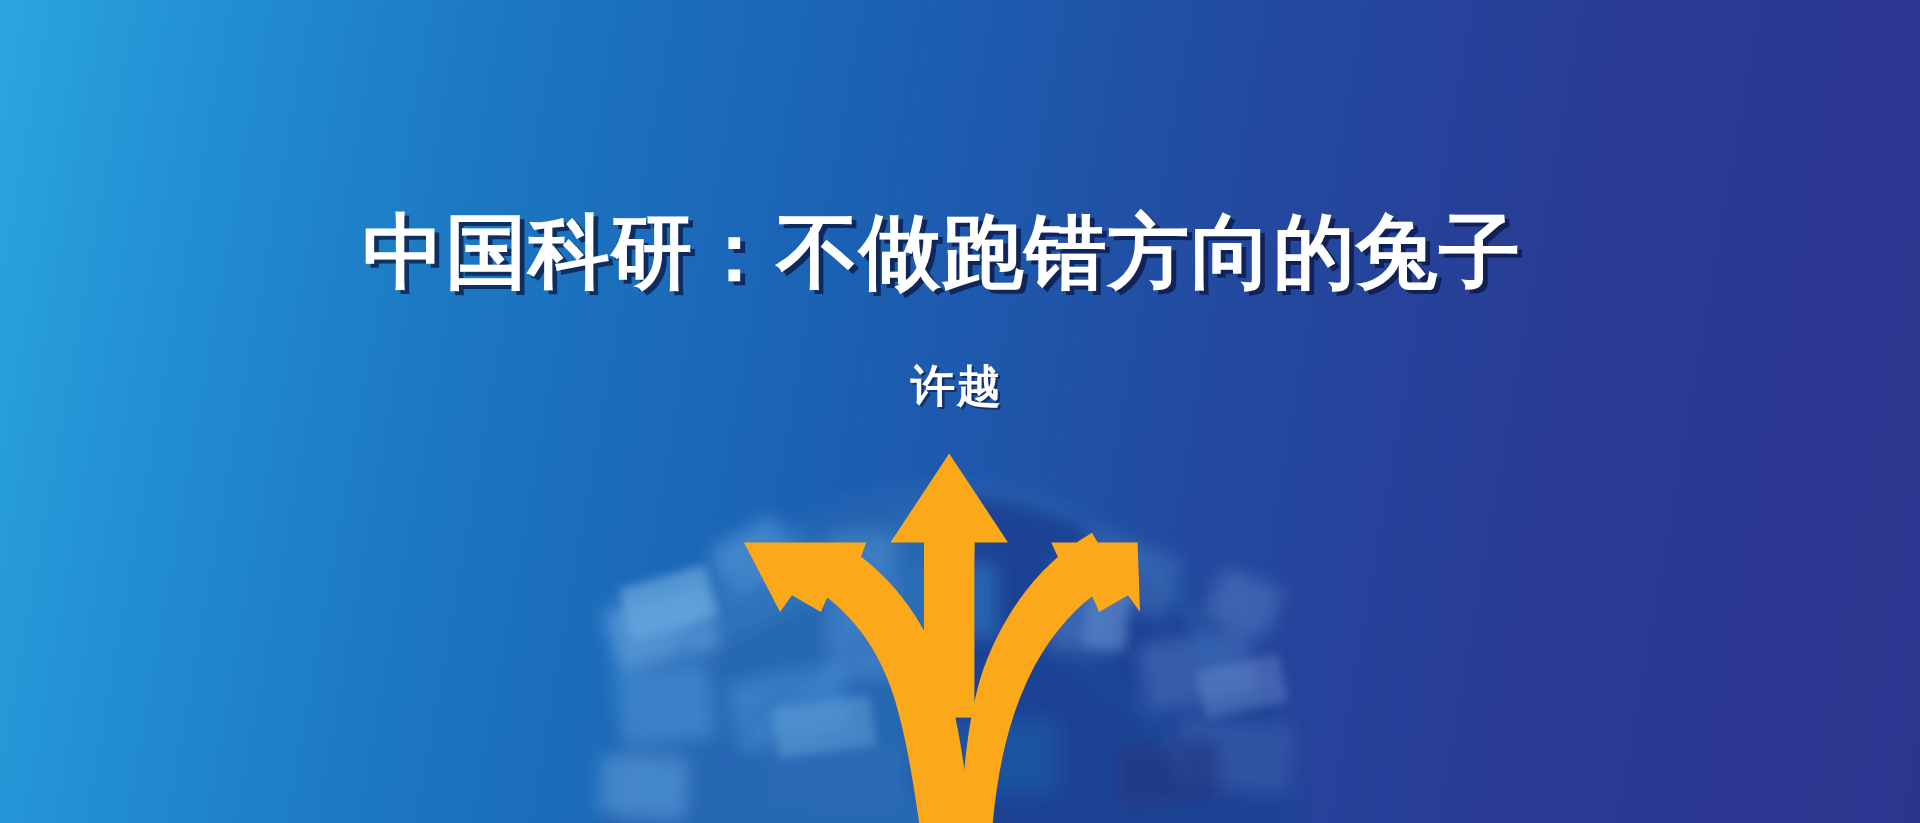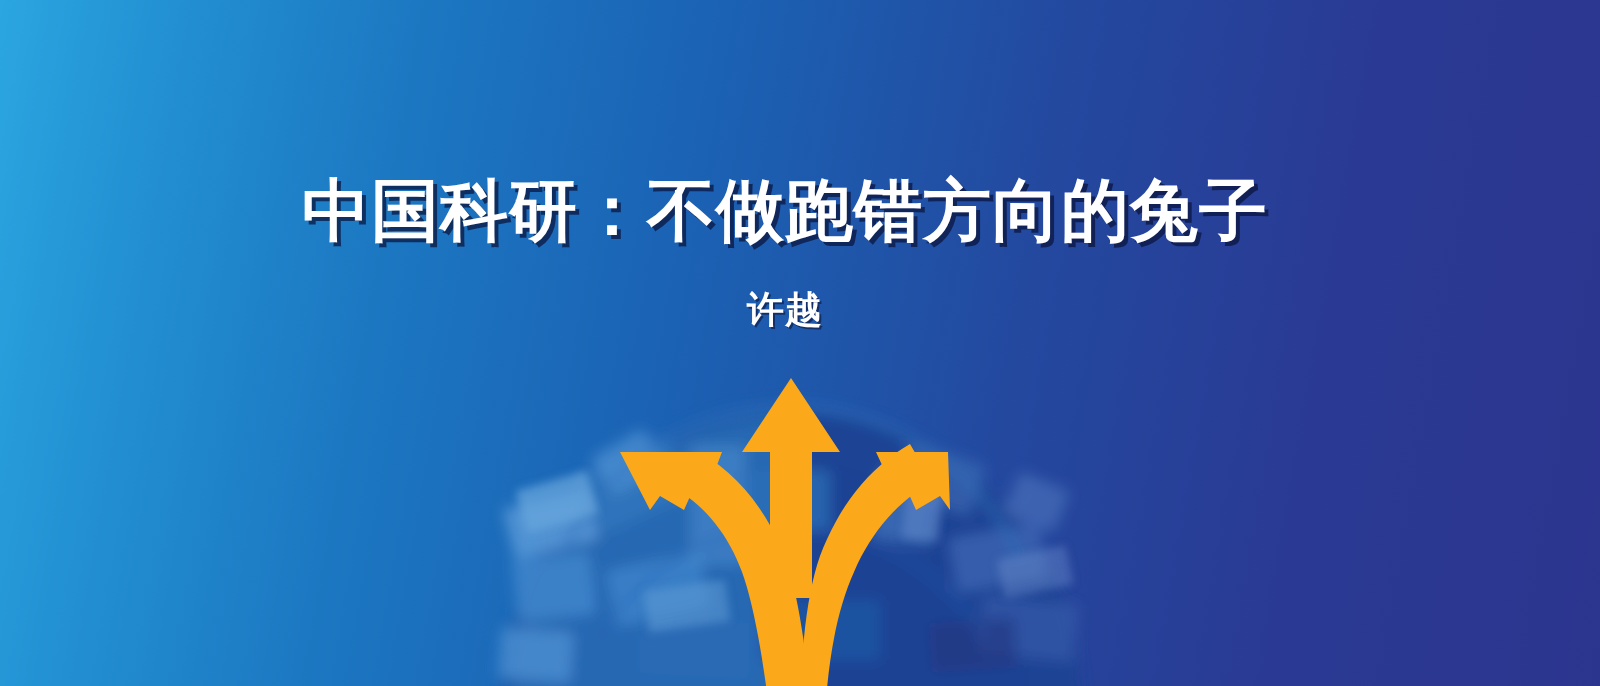--- a/index.html
+++ b/index.html
@@ -59,21 +59,21 @@
     width: 1570px;
     font-size: 68px;
     font-weight: bold;
     line-height: 1.0;
     color: #ffffff;
     letter-spacing: 1px;
     text-shadow: 4px 4px 0px rgba(10, 20, 60, 0.72);
     white-space: nowrap;
   }
   #subtitle {
-    margin: 0;
+    margin: 12px;
     padding: 0;
     position: absolute;
     top: 291px;
     left: 0;
     width: 1570px;
     font-size: 37px;
     font-weight: bold;
     line-height: 1.0;
     color: #ffffff;
     letter-spacing: 1px;

